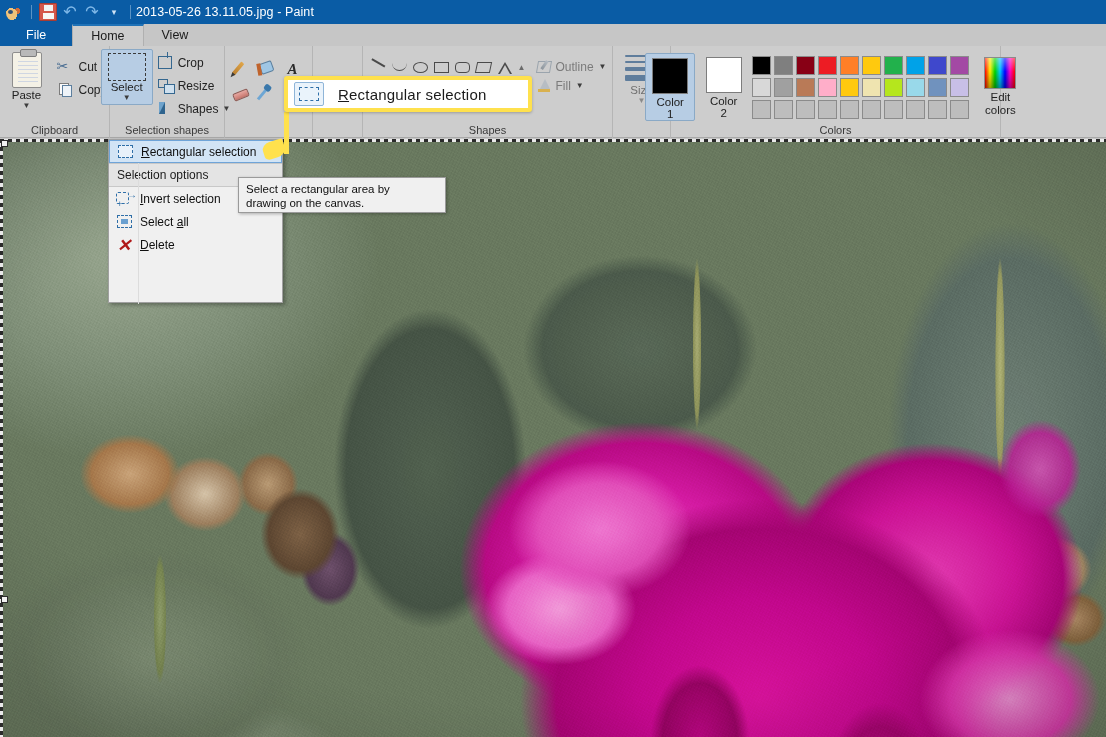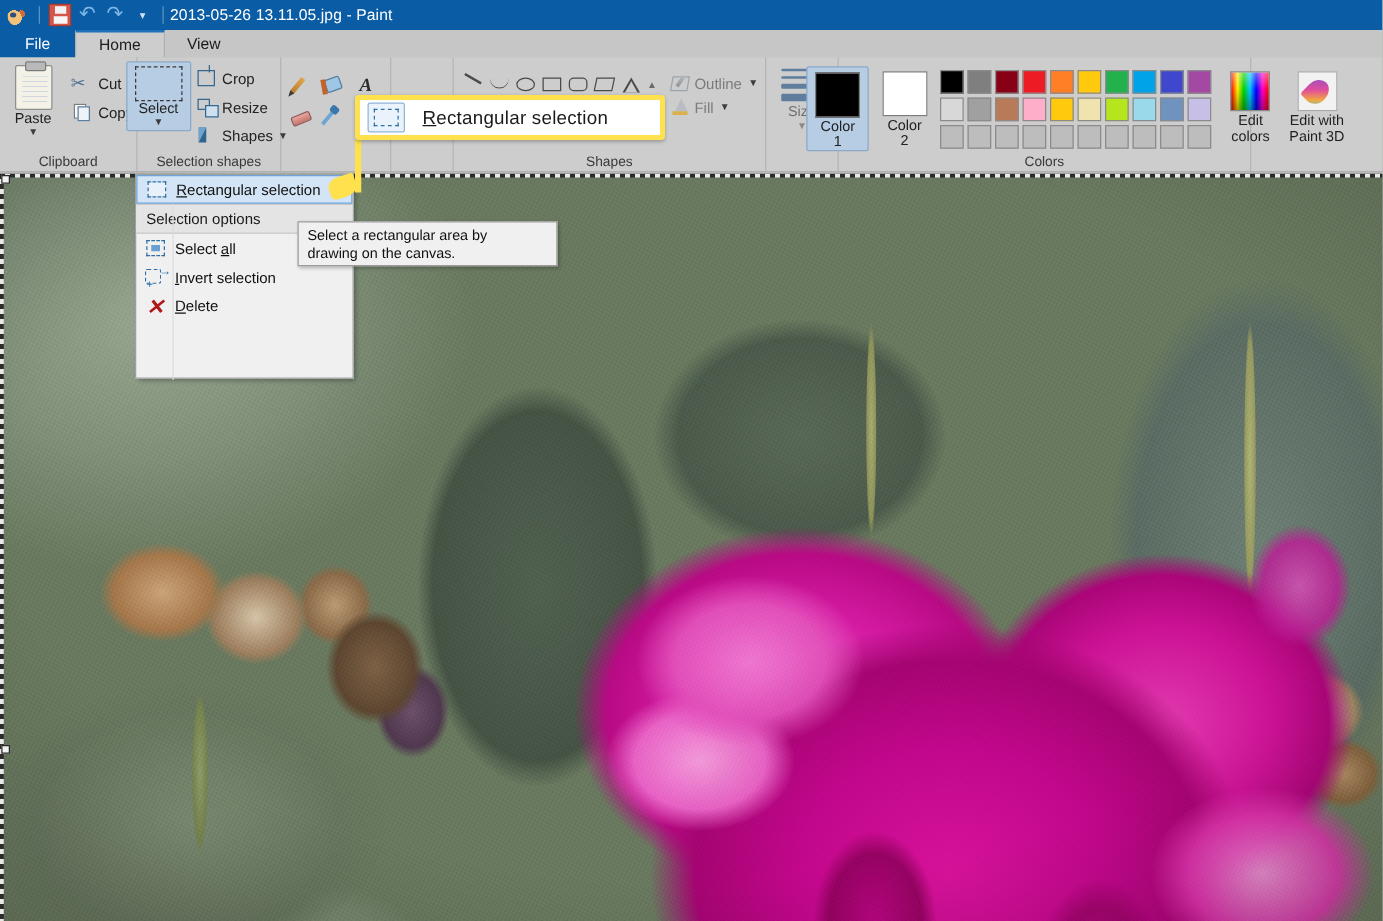--- a/index.html
+++ b/index.html
@@ -42,21 +42,21 @@
 
   
   #tabbar{
     position:absolute; left:0; top:24px; width:1106px; height:22px;
     background:#c6c6c6; display:flex; align-items:flex-end;
   }
   .tab{
     height:22px; line-height:22px; padding:0 18px; font-size:12.5px;
     color:#1b1b1b; cursor:default;
   }
-  .tab.file{ background:#0a5ca5; color:#fff; padding:0 20px;}
+  .tab.file{ background:#0a5ca5; color:#fff; padding:0 26px;}
   .tab.active{ background:#cdcdcd; border-top:2px solid #1f72b7;
                border-left:1px solid #b0b0b0; border-right:1px solid #b0b0b0;
                height:22px; line-height:20px;}
 
   
   #ribbon{
     position:absolute; left:0; top:46px; width:1106px; height:92px;
     background:#cdcdcd; display:flex; align-items:stretch;
     border-bottom:1px solid #a9a9a9;
   }
@@ -554,34 +554,20 @@
         <span class="rainbow"></span>
         <span class="cap" style="font-size:11.5px;text-align:center;line-height:13px;margin-top:2px">
           <span>Edit</span><br>
           <span>colors</span>
         </span>
       </div>
     </div>
     <div class="grp-label">Colors</div>
   </div>
 
-  <div class="grp" style="width:auto;flex:1 1 auto;border-right:none">
-    <div class="grp-body" style="padding-top:4px">
-      <div class="editcolors" style="width:62px">
-        <span class="p3d">
-            <i class="p3d-drop"></i>
-          </span>
-        <span class="cap" style="font-size:11.5px;text-align:center;line-height:13px;margin-top:2px;white-space:nowrap">
-          <span>Edit with</span><br>
-          <span>Paint 3D</span>
-        </span>
-      </div>
-    </div>
-    <div class="grp-label">&nbsp;</div>
-  </div>
 </div>
 
 <div id="canvasarea">
   <div id="photo" role="img" aria-label="Close-up photograph of a magenta rose in bloom with dark green rose leaves and dried brown spent blossoms">
     <div class="layer l-base"></div>
     <div class="layer l-leaf"></div>
     <div class="layer l-stem"></div>
     <div class="layer l-dry"></div>
     <div class="layer l-dry2"></div>
     <div class="layer l-rose"></div>
@@ -604,30 +590,30 @@
         <i class="mi-rect"></i>
       </span>
     <span class="mlabel"><u>R</u>ectangular selection</span>
   </div>
 
 
   <div class="msec">Selection options</div>
 
   <div class="mi">
     <span class="micon">
+        <i class="mi-inv"></i>
+      </span>
+    <span class="mlabel"><u>I</u>nvert selection</span>
+  </div>
+
+  <div class="mi">
+    <span class="micon">
         <i class="mi-all"></i>
       </span>
     <span class="mlabel">Select <u>a</u>ll</span>
-  </div>
-
-  <div class="mi">
-    <span class="micon">
-        <i class="mi-inv"></i>
-      </span>
-    <span class="mlabel"><u>I</u>nvert selection</span>
   </div>
 
   <div class="mi">
     <span class="micon">
         <i class="mi-del">✕</i>
       </span>
     <span class="mlabel"><u>D</u>elete</span>
   </div>
 
 </div>

